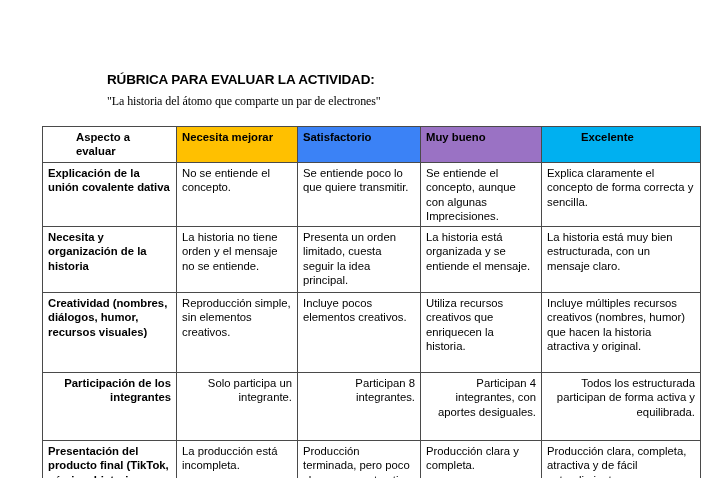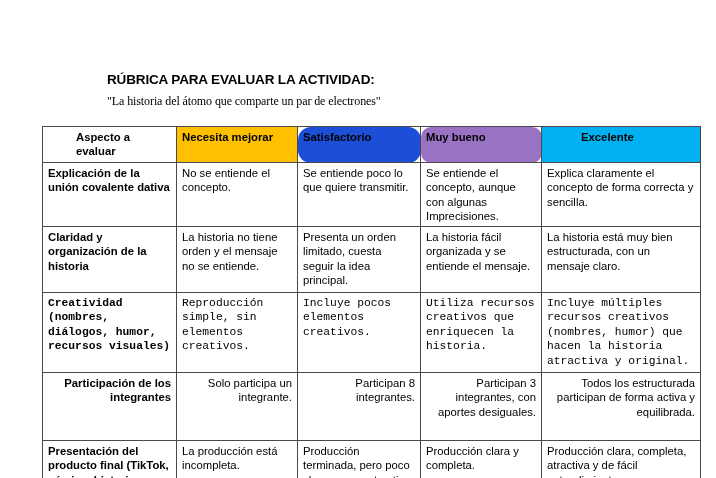--- a/index.html
+++ b/index.html
@@ -85,21 +85,21 @@
     vertical-align: middle;
   }
 
   tbody td.criterion {
     font-weight: bold;
     margin-top: 12px;
   }
 
   tbody tr.r0 td { height: 58px; }
   tbody tr.r1 td { height: 60px; }
-  tbody tr.r2 td { height: 74px; font-family: Liberation Mono, monospace; }
+  tbody tr.r2 td { height: 74px; }
   tbody tr.r3 td { height: 62px; text-align: right; }
   tbody tr.r4 td { height: 68px; }
 </style>
 </head>
 <body>
 
 <div class="page">
 
   <div class="doc-title">RÚBRICA PARA EVALUAR LA ACTIVIDAD:</div>
 
@@ -111,52 +111,52 @@
         <col class="c0">
           <col class="c1">
           <col class="c2">
           <col class="c3">
           <col class="c4">
       </colgroup>
       <thead>
         <tr>
           <th style="background-color: rgb(255, 255, 255); padding-left: 33px;">Aspecto a evaluar</th>
           <th style="background-color: rgb(255, 192, 0); margin-top: 16px;">Necesita mejorar</th>
-          <th style="background-color: #1d4ed8; border-radius: 13px;">Satisfactorio</th>
-          <th style="background-color: rgb(154, 114, 196); border-radius: 10px;">Muy bueno</th>
+          <th style="background-color: #3b82f6;">Satisfactorio</th>
+          <th style="background-color: rgb(154, 114, 196);">Muy bueno</th>
           <th style="background-color: rgb(0, 176, 240); padding-left: 39px;">Excelente</th>
         </tr>
       </thead>
       <tbody>
         <tr class="r0">
           <td class="criterion">Explicación de la unión covalente dativa</td>
           <td>No se entiende el concepto.</td>
           <td>Se entiende poco lo que quiere transmitir.</td>
           <td>Se entiende el concepto, aunque con algunas Imprecisiones.</td>
           <td>Explica claramente el concepto de forma correcta y sencilla.</td>
         </tr>
         <tr class="r1">
-          <td class="criterion">Claridad y organización de la historia</td>
+          <td class="criterion">Necesita y organización de la historia</td>
           <td>La historia no tiene orden y el mensaje no se entiende.</td>
           <td>Presenta un orden limitado, cuesta seguir la idea principal.</td>
-          <td>La historia fácil organizada y se entiende el mensaje.</td>
+          <td>La historia está organizada y se entiende el mensaje.</td>
           <td>La historia está muy bien estructurada, con un mensaje claro.</td>
         </tr>
         <tr class="r2">
           <td class="criterion">Creatividad (nombres, diálogos, humor, recursos visuales)</td>
           <td>Reproducción simple, sin elementos creativos.</td>
           <td>Incluye pocos elementos creativos.</td>
           <td>Utiliza recursos creativos que enriquecen la historia.</td>
           <td>Incluye múltiples recursos creativos (nombres, humor) que hacen la historia atractiva y original.</td>
         </tr>
         <tr class="r3">
           <td class="criterion">Participación de los integrantes</td>
           <td>Solo participa un integrante.</td>
           <td>Participan 8 integrantes.</td>
-          <td>Participan 3 integrantes, con aportes desiguales.</td>
+          <td>Participan 4 integrantes, con aportes desiguales.</td>
           <td>Todos los estructurada participan de forma activa y equilibrada.</td>
         </tr>
         <tr class="r4">
           <td class="criterion">Presentación del producto final (TikTok, cómic o historia escrita)</td>
           <td>La producción está incompleta.</td>
           <td>Producción terminada, pero poco clara o poco atractiva.</td>
           <td>Producción clara y completa.</td>
           <td>Producción clara, completa, atractiva y de fácil entendimiento.</td>
         </tr>
       </tbody>

